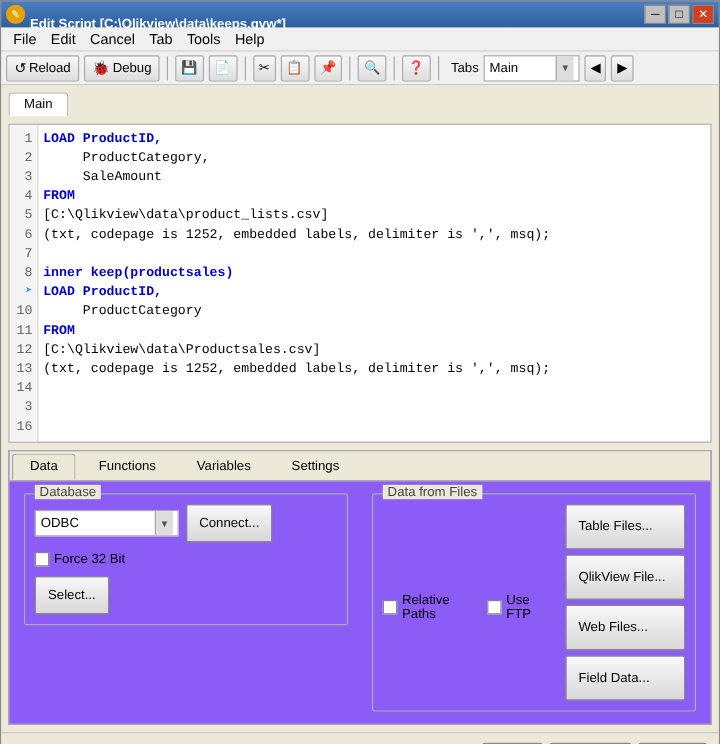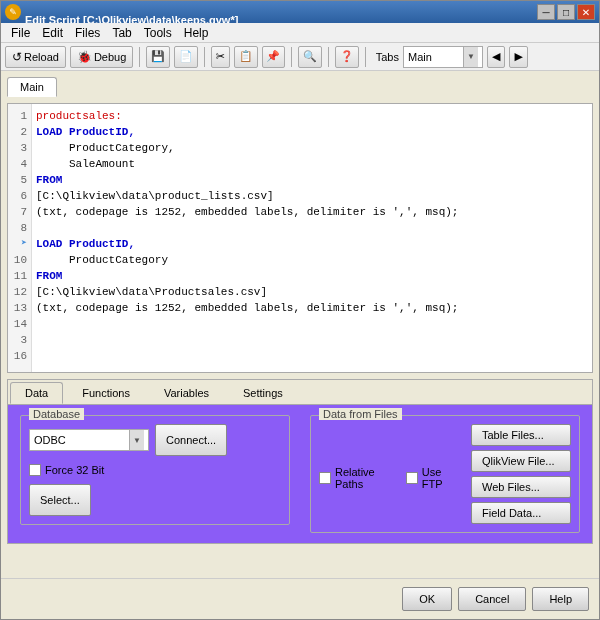--- a/index.html
+++ b/index.html
@@ -335,21 +335,21 @@
       display: flex;
       flex-direction: column;
       gap: 4px;
     }
     .file-btn {
       padding: 3px 10px;
       border: 1px solid #888;
       background: linear-gradient(to bottom, #f8f8f8, #d8d8d8);
       font-size: 11px;
       cursor: pointer;
-      height: 22px;
+      height: 38px;
       min-width: 100px;
       border-radius: 2px;
       display: flex;
       align-items: center;
     }
     
     .footer {
       background: #ece9d8;
       border-top: 1px solid #ccc;
       display: flex;
@@ -388,21 +388,21 @@
     <div class="title-bar-buttons">
       <div class="title-bar-btn">─</div>
       <div class="title-bar-btn">□</div>
       <div class="title-bar-btn close">✕</div>
     </div>
   </div>
 
   <div class="menu-bar">
     <span class="menu-item">File</span>
     <span class="menu-item">Edit</span>
-    <span class="menu-item">Files</span>
+    <span class="menu-item">Cancel</span>
     <span class="menu-item">Tab</span>
     <span class="menu-item">Tools</span>
     <span class="menu-item">Help</span>
   </div>
 
   <div class="toolbar">
     <button class="toolbar-btn">
       <span class="toolbar-icon">↺</span>
       <span>Reload</span>
     </button>
@@ -473,28 +473,28 @@
           </div>
           <div class="line-number-row">10</div>
           <div class="line-number-row">11</div>
           <div class="line-number-row">12</div>
           <div class="line-number-row">13</div>
           <div class="line-number-row">14</div>
           <div class="line-number-row">3</div>
           <div class="line-number-row">16</div>
         </div>
       <div class="code-area">
-          <div class="code-line"><span style="color:#cc0000;">productsales:</span></div>
           <div class="code-line"><span style="color:#0000cc;font-weight:bold;">LOAD ProductID,</span></div>
           <div class="code-line"><span style="color:#000;">     ProductCategory,</span></div>
           <div class="code-line"><span style="color:#000;">     SaleAmount</span></div>
           <div class="code-line"><span style="color:#0000cc;font-weight:bold;">FROM</span></div>
           <div class="code-line"><span style="color:#000;">[C:\Qlikview\data\product_lists.csv]</span></div>
           <div class="code-line"><span style="color:#000;">(txt, codepage is 1252, embedded labels, delimiter is ',', msq);</span></div>
           <div class="code-line"><span style="color:#000;"></span></div>
+          <div class="code-line"><span style="color:#0000cc;font-weight:bold;">inner keep(productsales)</span></div>
           <div class="code-line"><span style="color:#0000cc;font-weight:bold;">LOAD ProductID,</span></div>
           <div class="code-line"><span style="color:#000;">     ProductCategory</span></div>
           <div class="code-line"><span style="color:#0000cc;font-weight:bold;">FROM</span></div>
           <div class="code-line"><span style="color:#000;">[C:\Qlikview\data\Productsales.csv]</span></div>
           <div class="code-line"><span style="color:#000;">(txt, codepage is 1252, embedded labels, delimiter is ',', msq);</span></div>
           <div class="code-line"><span style="color:#000;"></span></div>
         </div>
     </div>
 
     <div class="bottom-panel">

